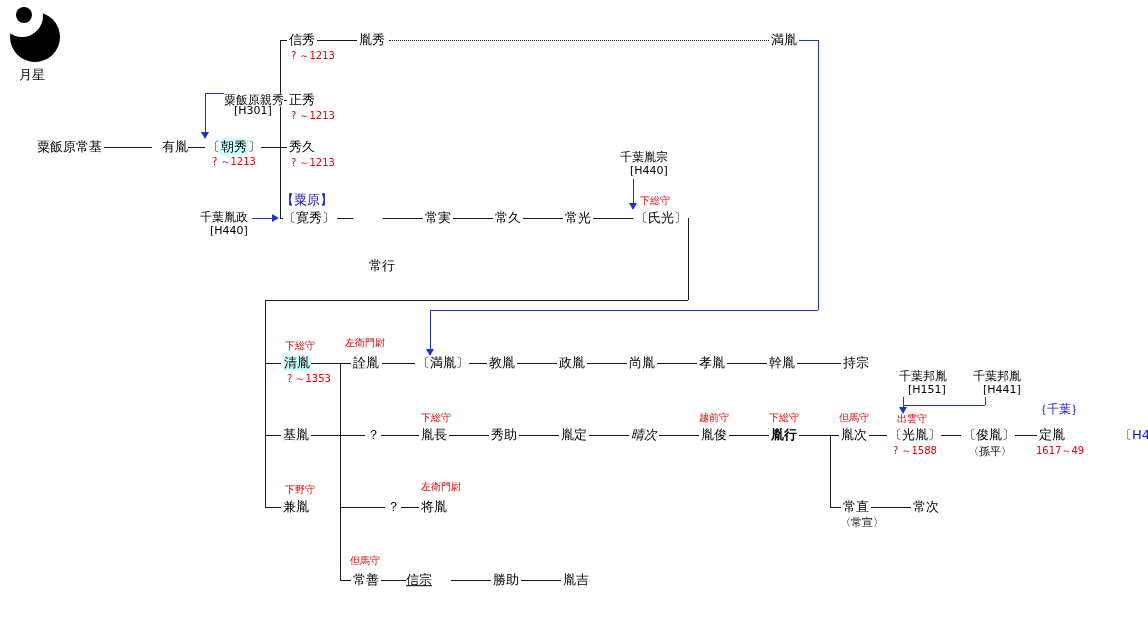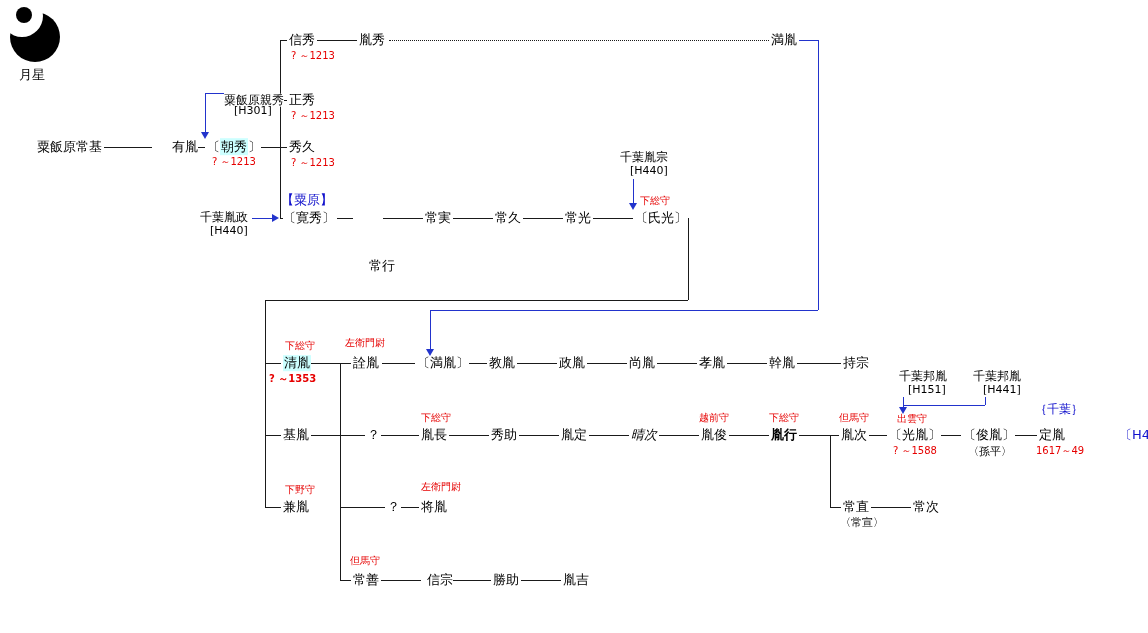--- a/index.html
+++ b/index.html
@@ -105,21 +105,21 @@
       <div class="edge-v blue" style="left: 430px; top: 310px; height: 39px;"></div>
       <div class="edge-v blue" style="left: 903px; top: 397px; height: 10px;"></div>
       <div class="edge-v blue" style="left: 985px; top: 397px; height: 8px;"></div>
       <div class="edge-h blue" style="left: 903px; top: 405px; width: 82px;"></div>
       <div class="arr down" style="left: 201px; top: 132px;"></div>
       <div class="arr right" style="left: 272px; top: 214px;"></div>
       <div class="arr down" style="left: 629px; top: 203px;"></div>
       <div class="arr down" style="left: 426px; top: 349px;"></div>
       <div class="arr down" style="left: 899px; top: 407px;"></div>
       <div class="node" style="left: 37px; top: 147px;">粟飯原常基</div>
-      <div class="node" style="left: 172px; top: 147px; text-align: center;">有胤</div>
+      <div class="node" style="left: 162px; top: 147px; text-align: center;">有胤</div>
       <div class="node" style="left: 207px; top: 147px;"><span>〔</span><span class="hl">朝秀</span><span>〕</span></div>
       <div class="node red" style="left: 212px; top: 162px;">? ～1213</div>
       <div class="node" style="left: 289px; top: 40px;">信秀</div>
       <div class="node red" style="left: 291px; top: 56px;">? ～1213</div>
       <div class="node" style="left: 359px; top: 40px;">胤秀</div>
       <div class="node" style="left: 771px; top: 40px;">満胤</div>
       <div class="node side" style="left: 224px; top: 80px; margin-top: 20px;">粟飯原親秀</div>
       <div class="node ref" style="left: 234px; top: 103px; margin-top: 8px;">[H301]</div>
       <div class="node" style="left: 289px; top: 100px;">正秀</div>
       <div class="node red" style="left: 291px; top: 116px;">? ～1213</div>
@@ -132,21 +132,21 @@
       <div class="node" style="left: 369px; top: 218px; margin-top: 48px;">常行</div>
       <div class="node" style="left: 425px; top: 218px;">常実</div>
       <div class="node" style="left: 495px; top: 218px;">常久</div>
       <div class="node" style="left: 565px; top: 218px;">常光</div>
       <div class="node side" style="left: 620px; top: 157px;">千葉胤宗</div>
       <div class="node ref" style="left: 630px; top: 171px;">[H440]</div>
       <div class="node red" style="left: 640px; top: 201px;">下総守</div>
       <div class="node" style="left: 635px; top: 218px;">〔氏光〕</div>
       <div class="node red" style="left: 285px; top: 346px;">下総守</div>
       <div class="node hl" style="left: 283px; top: 363px;">清胤</div>
-      <div class="node red" style="left: 269px; top: 379px; font-weight: bold;">? ～1353</div>
+      <div class="node red" style="left: 287px; top: 379px;">? ～1353</div>
       <div class="node red" style="left: 345px; top: 343px;">左衛門尉</div>
       <div class="node" style="left: 353px; top: 363px;">詮胤</div>
       <div class="node" style="left: 417px; top: 363px;">〔満胤〕</div>
       <div class="node" style="left: 489px; top: 363px;">教胤</div>
       <div class="node" style="left: 559px; top: 363px;">政胤</div>
       <div class="node" style="left: 629px; top: 363px;">尚胤</div>
       <div class="node" style="left: 699px; top: 363px;">孝胤</div>
       <div class="node" style="left: 769px; top: 363px;">幹胤</div>
       <div class="node" style="left: 843px; top: 363px;">持宗</div>
       <div class="node" style="left: 283px; top: 435px;">基胤</div>
@@ -178,17 +178,17 @@
       <div class="node red" style="left: 285px; top: 490px;">下野守</div>
       <div class="node" style="left: 283px; top: 507px;">兼胤</div>
       <div class="node" style="left: 387px; top: 507px;">？</div>
       <div class="node red" style="left: 421px; top: 487px;">左衛門尉</div>
       <div class="node" style="left: 421px; top: 507px;">将胤</div>
       <div class="node" style="left: 843px; top: 507px;">常直</div>
       <div class="node note" style="left: 840px; top: 523px;">〈常宣〉</div>
       <div class="node" style="left: 913px; top: 507px;">常次</div>
       <div class="node red" style="left: 350px; top: 561px;">但馬守</div>
       <div class="node" style="left: 353px; top: 580px;">常善</div>
-      <div class="node" style="left: 427px; top: 580px;">信宗</div>
+      <div class="node" style="left: 406px; top: 580px; text-decoration: underline;">信宗</div>
       <div class="node" style="left: 493px; top: 580px;">勝助</div>
       <div class="node" style="left: 563px; top: 580px;">胤吉</div>
     </div>
 </div>
 
 </body></html>

